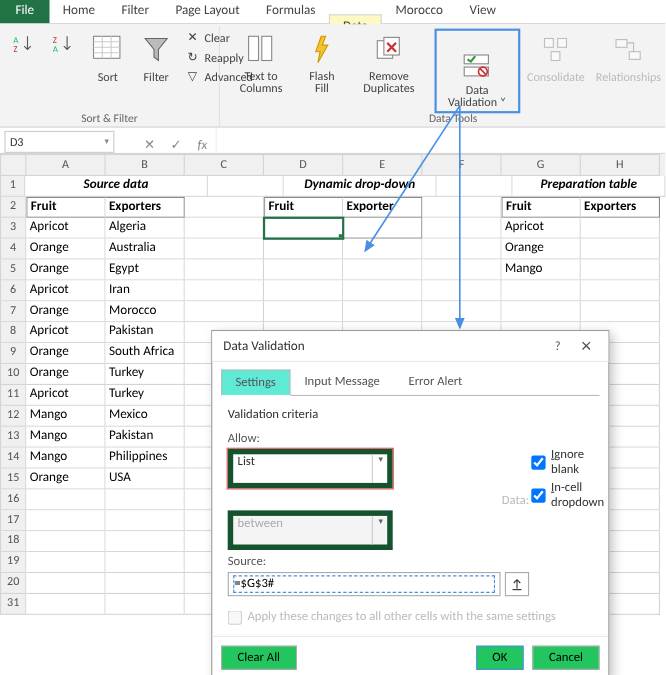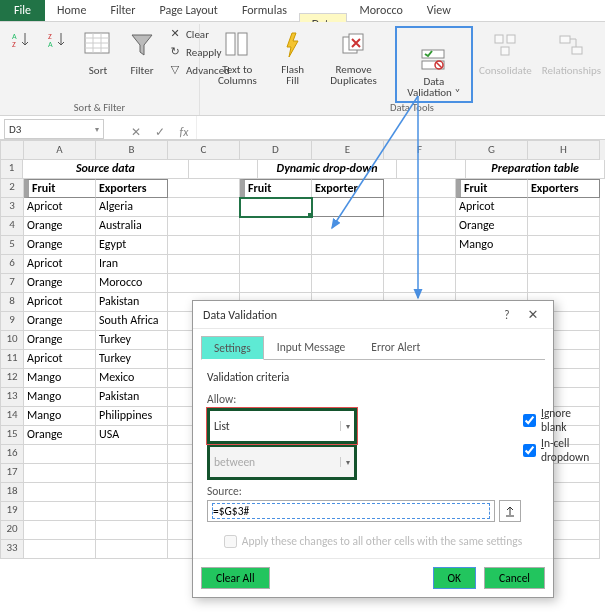--- a/index.html
+++ b/index.html
@@ -36,61 +36,61 @@
 .grid { position: relative; }
 .colheads { display: flex; height: 20px; background: #f0f0f0; }
 .rowhead-corner { width: 24px; border: 1px solid #d4d4d4; background: #f0f0f0; }
 .ch { width: 72px; border: 1px solid #d4d4d4; border-left: none; text-align: center; color: #555; font-size: 11px; padding-top: 2px; }
 .rows { }
 .gr { display: flex; height: 19px; }
 .rh { width: 24px; border: 1px solid #d4d4d4; border-top: none; background: #f0f0f0; text-align: center; color: #555; font-size: 11px; padding-top: 1px; }
 .cell { width: 72px; border-right: 1px solid #d4d4d4; border-bottom: 1px solid #d4d4d4; padding: 1px 3px; font-size: 12px; color: #000; overflow: hidden; white-space: nowrap; background:#fff;}
 .cell.th { font-weight: bold; font-style: italic; text-align: center; }
 .cell.hd { font-weight: bold; border-top:1px solid #888; border-bottom:1px solid #888; }
-.cell.hd.left { border-left:5px solid #a3a3a3; }
+.cell.hd.left { border-left:1px solid #a3a3a3; }
 .cell.hd.right { border-right:1px solid #888; }
 .cell.em { font-style: italic; }
 .active-cell { outline: 2px solid #217346; outline-offset: -1px; position: relative; }
 .fill-handle { position: absolute; right: -3px; bottom: -3px; width: 6px; height: 6px; background: #217346; }
 
 
 .dialog { position: absolute; left: 192px; top: 300px; width: 362px; background: #fff; border: 1px solid #999; box-shadow: 3px 3px 10px rgba(0,0,0,.25); font-size: 11.5px; color: #333; }
 .dlg-title { display: flex; align-items: center; height: 28px; padding: 0 6px 0 10px; background: #fff; border-bottom: 1px solid #e8e8e8; }
 .dlg-title .t { flex: 1; font-size: 12px; }
 .dlg-title .q { width: 24px; text-align: center; cursor: pointer; color: #555; }
 .dlg-title .x { width: 28px; text-align: center; cursor: pointer; color: #555; font-size: 13px; }
 .dlg-tabs { display: flex; padding: 6px 8px 0 8px; gap: 0; }
 .dtab { padding: 4px 12px; border: 1px solid transparent; color: #555; cursor: pointer; font-size: 11.5px; }
 .dtab.active { border: 1px solid #bbb; border-bottom: 1px solid #fff; background: #5eead4; position: relative; top: 1px; }
 .dlg-body { border-top: 1px solid #bbb; margin: 0 8px; padding: 10px 6px 8px 6px; }
 .fldlbl { color: #555; margin: 4px 0 2px 0; }
-.combo { width: 150px; height: 36px; border: 3px solid #14532d; display: flex; align-items: center; justify-content: space-between; padding: 0 4px; background: #fff; }
+.combo { width: 150px; height: 36px; border: 5px solid #14532d; display: flex; justify-content: space-between; padding: 0 4px; background: #fff; }
 .combo:after { content: '▾'; color: #666; font-size: 8px; border-left:1px solid #ccc; padding-left:5px; }
 .combo.disabled { color: #aaa; background: #f4f4f4; }
 .chk { display: flex; align-items: center; gap: 5px; font-size: 11.5px; color: #333; margin: 2px 0; }
 .chk input { width:13px; height:13px; }
-.src { width: 288px; height: 22px; border: 1px solid #aaa; display: flex; align-items: center; padding: 0 4px; }
+.src { width: 248px; height: 22px; border: 1px solid #aaa; display: flex; align-items: center; padding: 0 4px; }
 .src input { border: none; outline: none; flex: 1; font-size: 11.5px; }
 .src-btn { width: 22px; height: 22px; border: 1px solid #aaa; margin-left: 4px; display: inline-flex; align-items: center; justify-content: center; cursor: pointer; }
 .row2 { display: flex; align-items: flex-start; gap: 2px; }
 .frow { display:flex; align-items:center; }
 .dlg-footer { display: flex; padding: 8px; gap: 8px; border-top: 1px solid #e8e8e8; }
 .btn { border: 1px solid #adadad; background: #22c55e; padding: 3px 14px; font-size: 11.5px; cursor: pointer; }
 .btn.primary { border: 1.5px solid #4A90E2; }
 .spacer { flex: 1; }
 
 .hl-red { outline: 1.5px solid #e05050; outline-offset: 0; }
 .hl-blue { border: 1px dashed #4A90E2 !important; }
 
 
 .arrow { position: absolute; pointer-events: none; }
 
 .disabled-text{ color:#bbb;text-align:right; }
 .crit-lbl{ margin-bottom:4px; }
-.apply-row{ margin-top:12px; color:#bbb;justify-content:center; }
+.apply-row{ margin-top:12px; color:#bbb; }
 .underline{ text-decoration:underline; }
 .group-label-free { position:absolute; bottom:1px; font-size:10.5px; color:#666; }
 </style>
 </head>
 <body>
 
 <div class="ribbon-tabs">
   <div class="file-tab">File</div>
   <div class="rtab">Home</div>
   <div class="rtab">Filter</div>
@@ -458,21 +458,21 @@
         <div class="cell"></div>
         <div class="cell"></div>
         <div class="cell"></div>
         <div class="cell"></div>
         <div class="cell"></div>
         <div class="cell"></div>
         <div class="cell"></div>
         <div class="cell"></div>
       </div>
       <div class="gr">
-        <div class="rh">33</div>
+        <div class="rh">31</div>
         <div class="cell"></div>
         <div class="cell"></div>
         <div class="cell"></div>
         <div class="cell"></div>
         <div class="cell"></div>
         <div class="cell"></div>
         <div class="cell"></div>
         <div class="cell"></div>
       </div>
     </div>
@@ -500,20 +500,21 @@
     <div class="dtab">Error Alert</div>
   </div>
   <div class="dlg-body">
     <div class="crit-lbl">Validation criteria</div>
     <div class="row2">
       <div>
         <div class="fldlbl">Allow:</div>
         <div class="combo hl-red">
             <span>List</span>
           </div>
+        <div class="fldlbl disabled-text">Data:</div>
         <div class="combo disabled">
             <span>between</span>
           </div>
         <div class="fldlbl">Source:</div>
         <div class="frow">
           <div class="src">
             <input type="text" class="hl-blue" value="=$G$3#" style="">
           </div>
           <div class="src-btn">
               <svg width="12" height="12">

